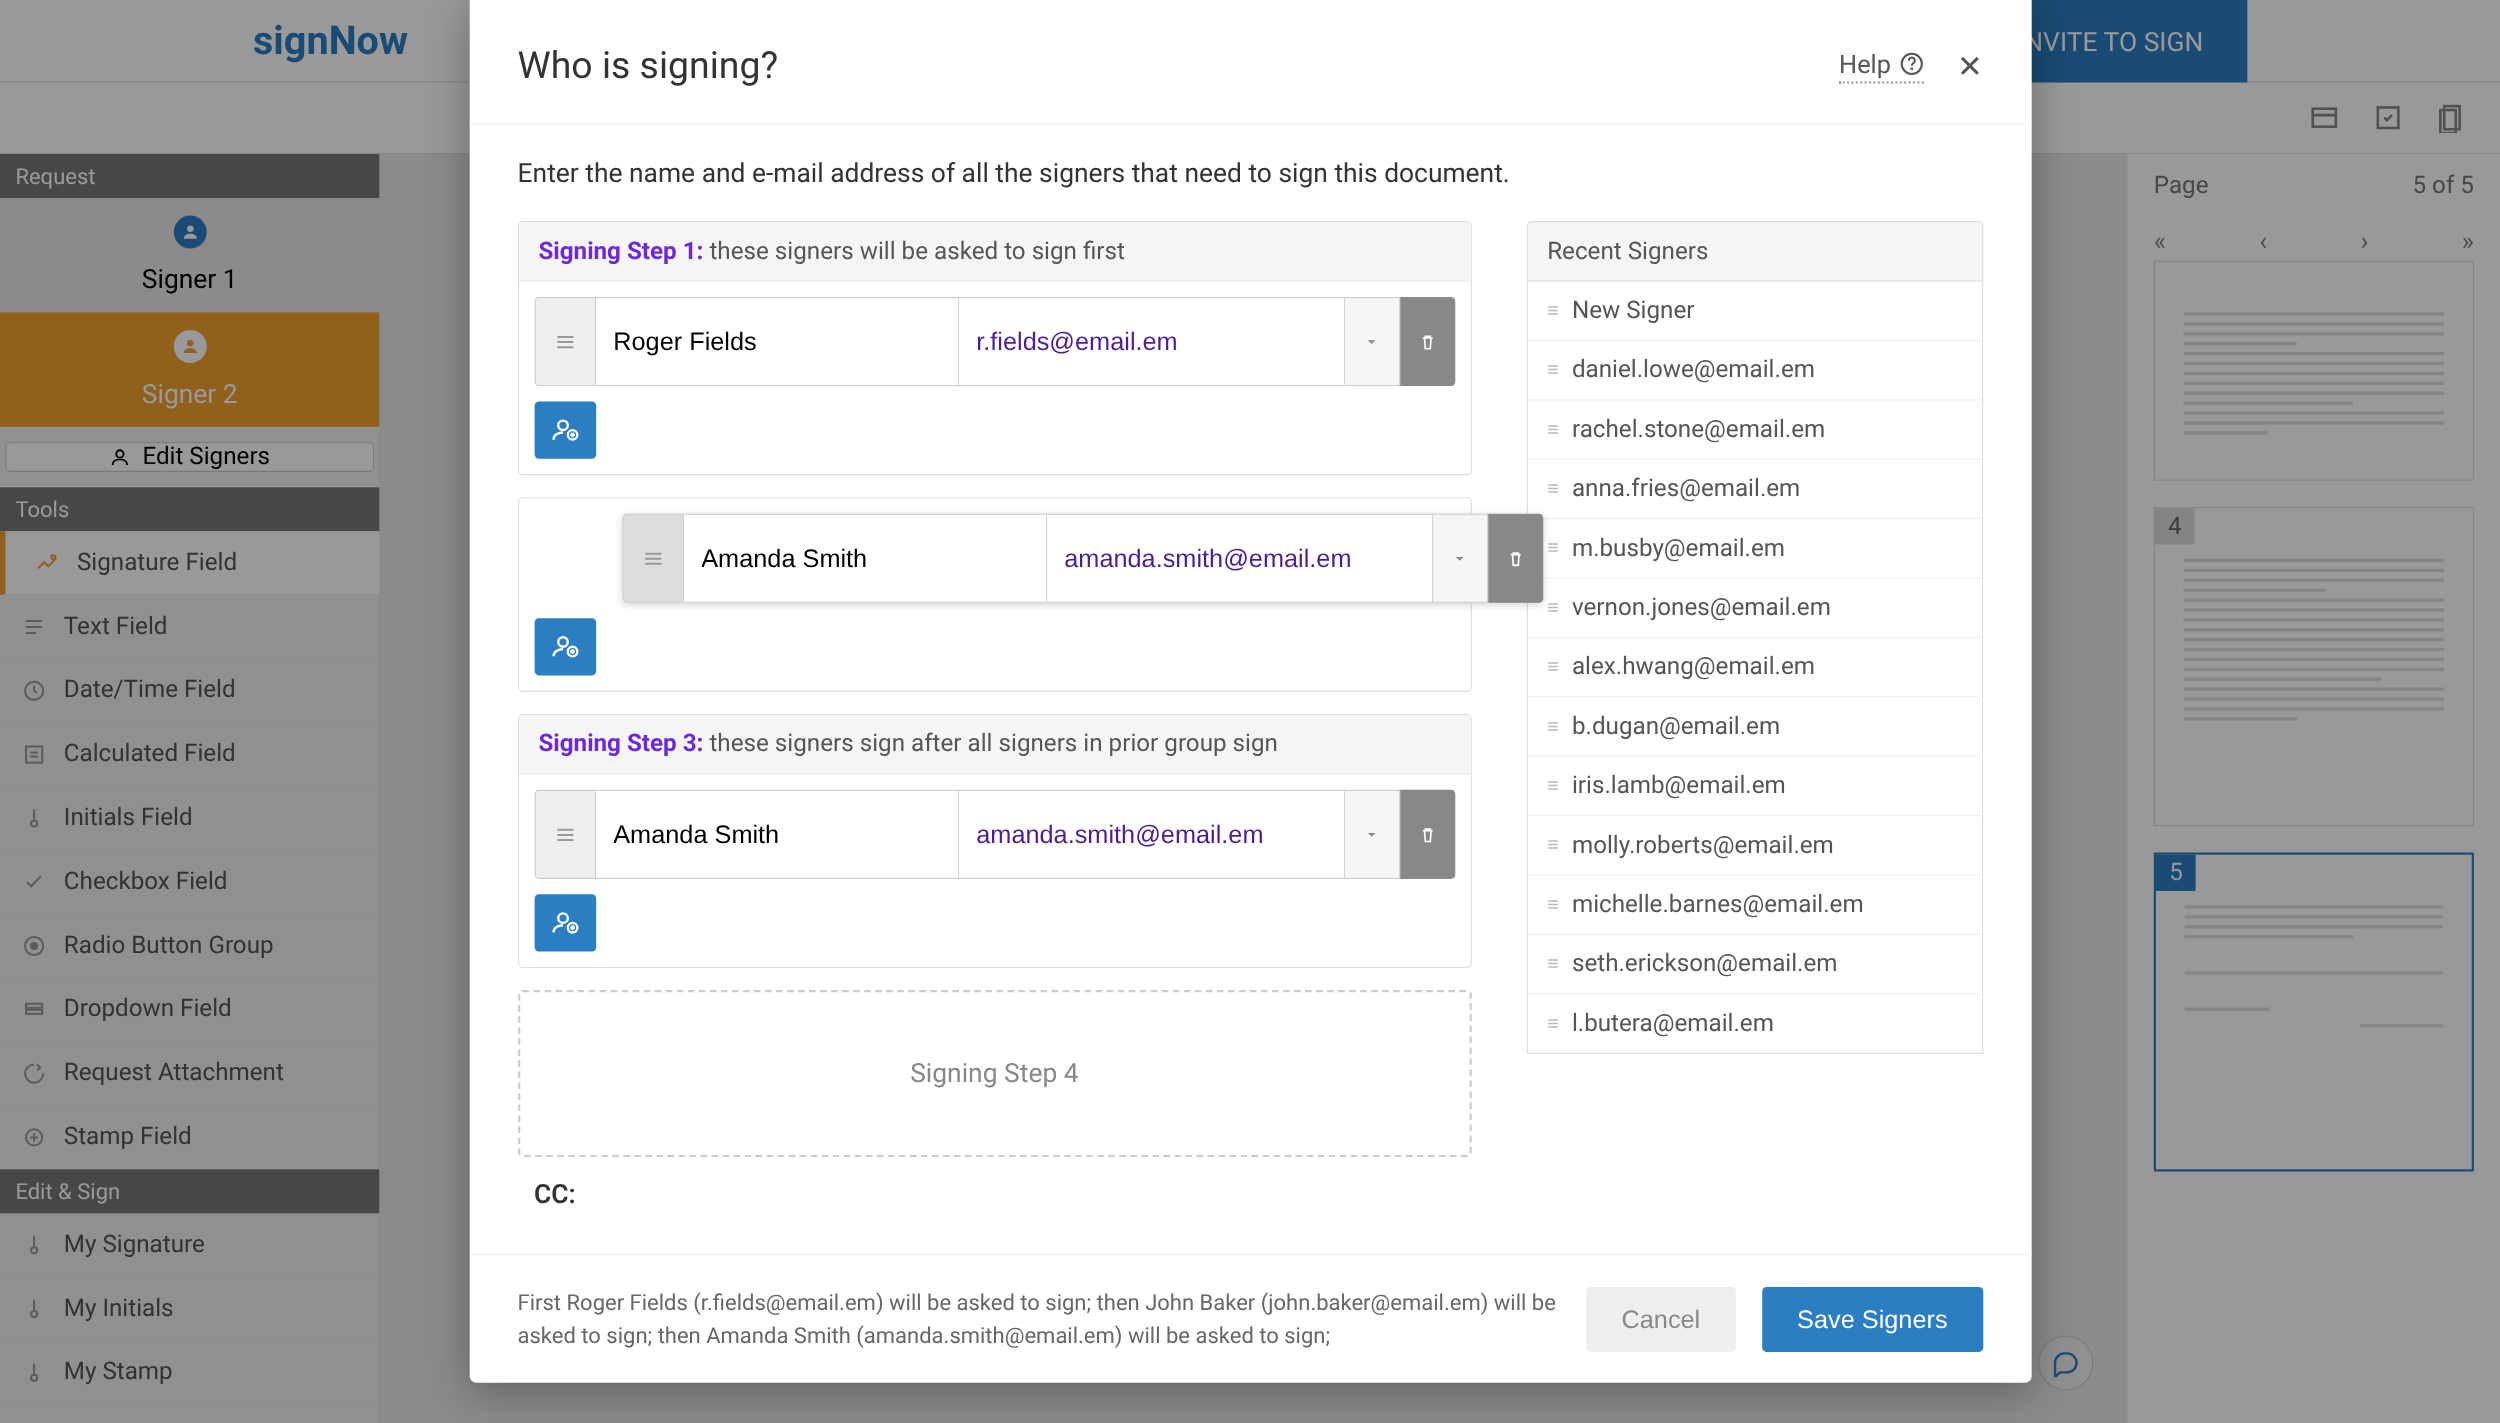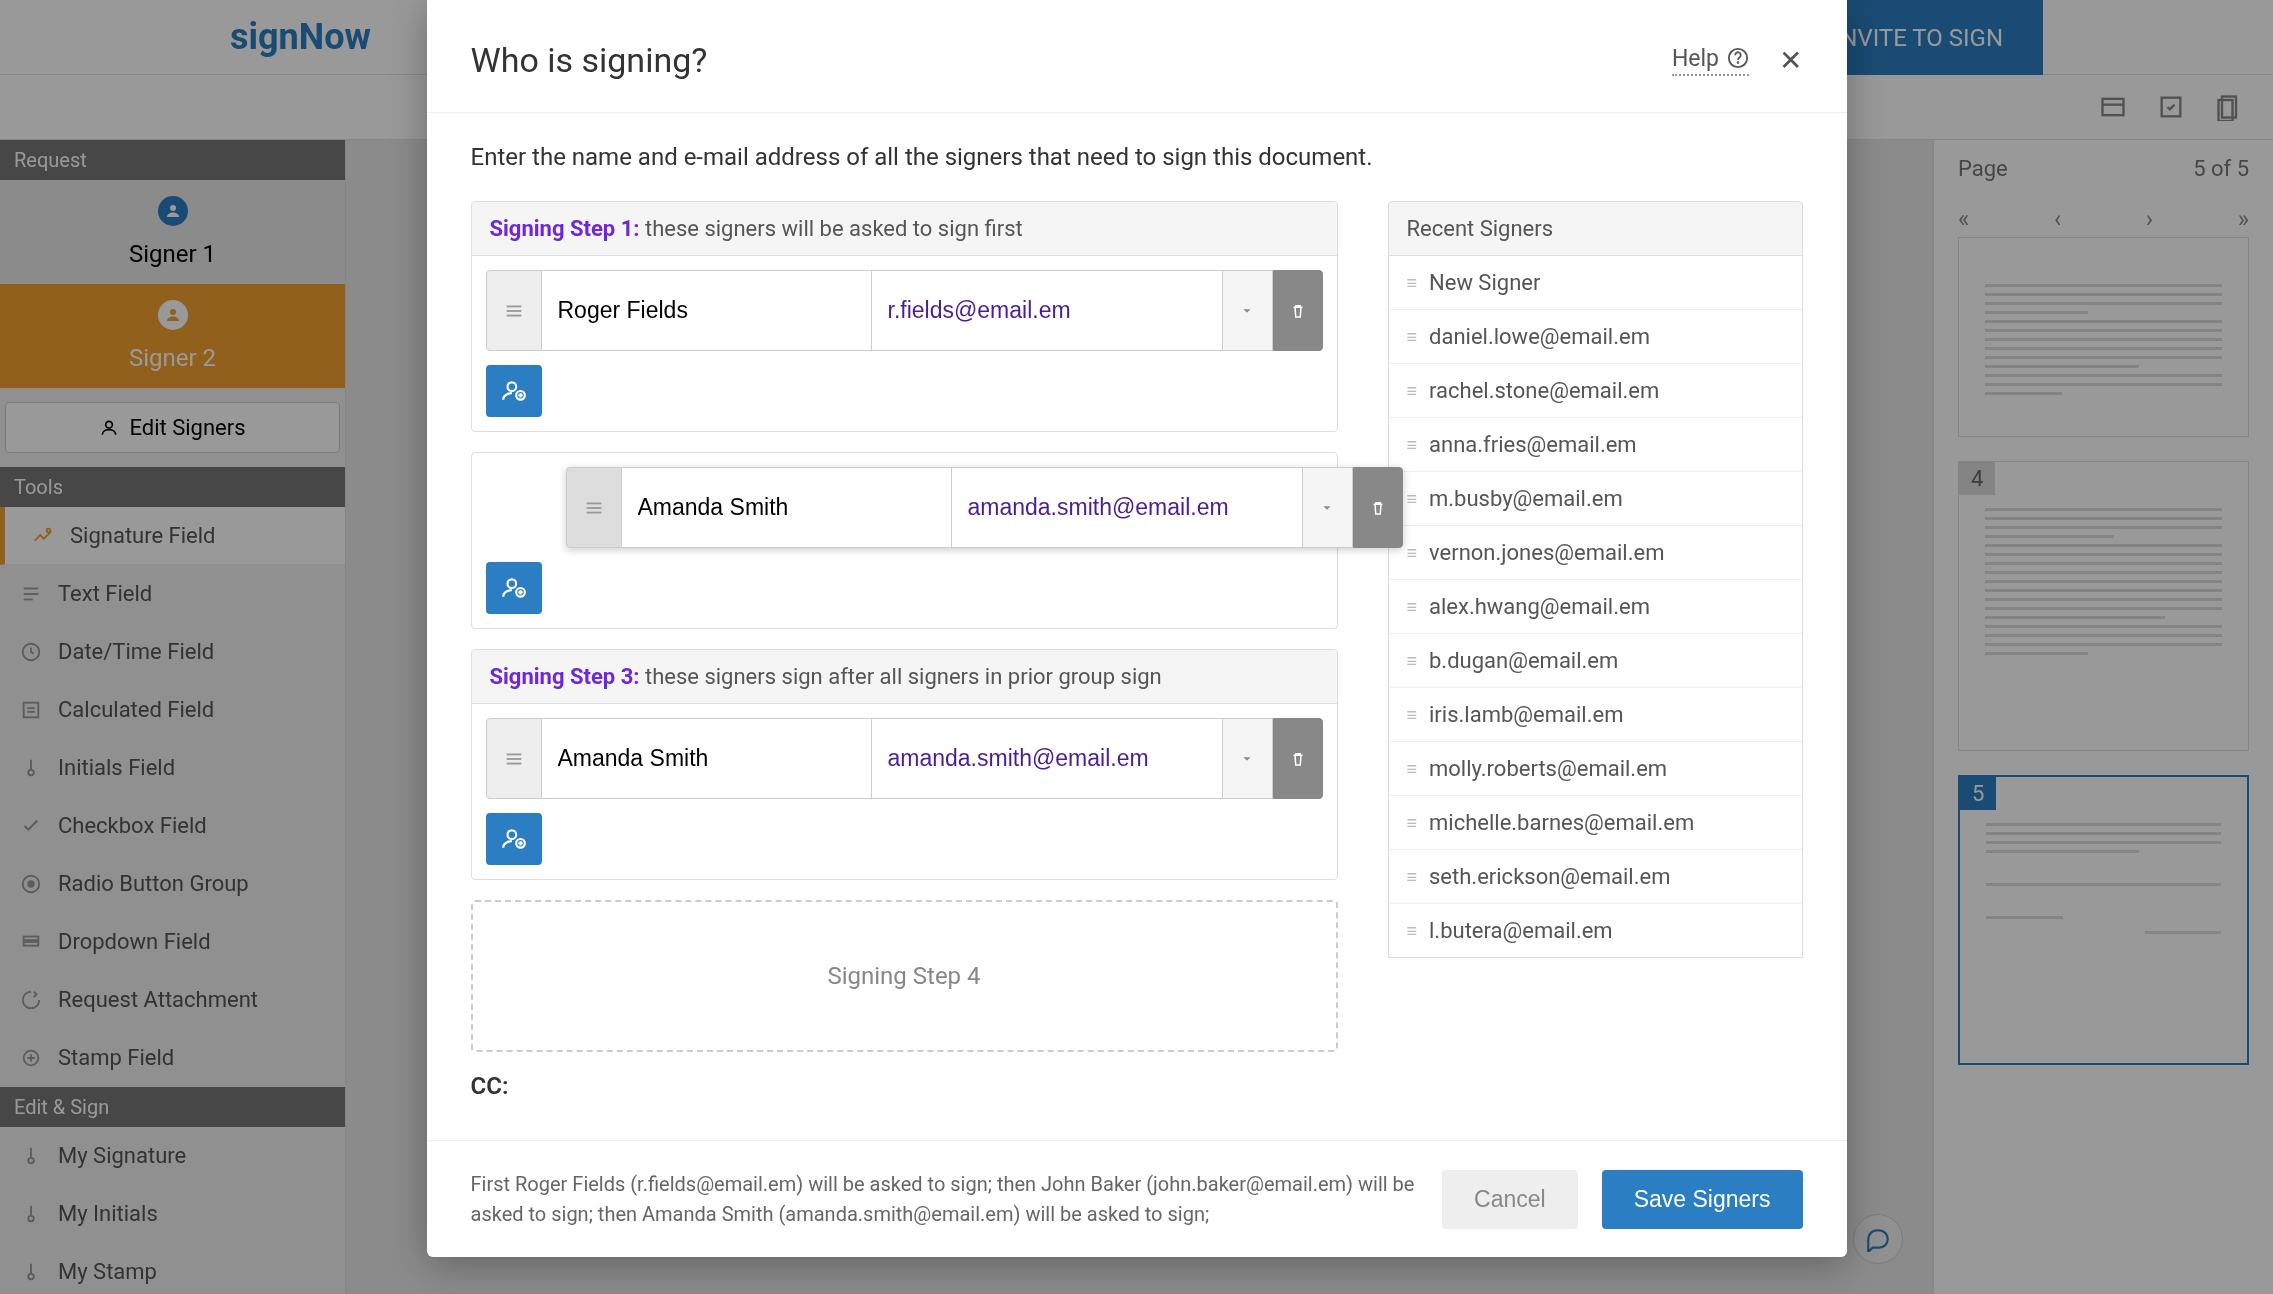--- a/index.html
+++ b/index.html
@@ -16,21 +16,21 @@
 
 .main { display: flex; height: calc(100% - 140px); }
 .sidebar { width: 346px; background: #f0f0f0; border-right: 1px solid #ddd; overflow-y: auto; }
 .sidebar-header { background: #777; color: #fff; padding: 8px 14px; font-size: 20px; }
 .signer-row { display: flex; align-items: center; padding: 16px 18px; gap: 14px; font-size: 24px; flex-direction: column; }
 .signer-row.s1 { background: #e8e8e8; }
 .signer-row.s2 { background: #f0a030; color: #fff; }
 .signer-avatar { width: 30px; height: 30px; border-radius: 50%; display: flex; align-items: center; justify-content: center; }
 .s1 .signer-avatar { background: #2b7ec1; color: #fff; }
 .s2 .signer-avatar { background: #fff; color: #f0a030; }
-.edit-signers { margin: 14px 5px; padding: 12px; border: 1px solid #ccc; background: #fff; border-radius: 4px; display: flex; align-items: center; justify-content: center; gap: 10px; font-size: 22px; }
+.edit-signers { margin: 14px 5px; border: 1px solid #ccc; background: #fff; border-radius: 4px; display: flex; align-items: center; justify-content: center; gap: 10px; font-size: 22px; }
 .tool-item { display: flex; align-items: center; padding: 16px 20px; gap: 16px; font-size: 22px; color: #555; border-bottom: 1px solid #eee; }
 .tool-item.active { border-left: 5px solid #f0a030; background: #fff; padding-left: 27px; }
 .tool-item .ticon { width: 22px; height: 22px; color: #999; }
 .tool-item.active .ticon { color: #f0a030; }
 
 .canvas { flex: 1; background: #e8e8e8; }
 
 .rightpanel { width: 340px; background: #fff; border-left: 1px solid #e0e0e0; padding: 16px 24px; }
 .page-label { color: #777; font-size: 22px; }
 .page-count { float: right; color: #777; font-size: 22px; }
@@ -70,21 +70,21 @@
 .email-input { flex: 1; border: 1px solid #ccc; border-left: none; padding: 26px 16px; font-size: 23px; color: #4c1d95; }
 .dropdown-btn { width: 50px; background: #f5f5f5; border: 1px solid #ccc; border-left: none; display: flex; align-items: center; justify-content: center; color: #888; }
 .delete-btn { width: 50px; background: #888; border: 1px solid #888; border-radius: 0 4px 4px 0; display: flex; align-items: center; justify-content: center; color: #fff; }
 .add-signer-btn { width: 56px; height: 52px; background: #2b7ec1; border-radius: 4px; display: flex; align-items: center; justify-content: center; color: #fff; }
 
 .signer-input-row.dragging { background: #f0f0f0; margin-left: 80px; margin-right: -80px; box-shadow: 0 2px 8px rgba(0,0,0,0.2); position: relative; z-index: 5; }
 .signer-input-row.dragging .drag-handle { background: #ddd; }
 
 .drop-zone { border: 2px dashed #ccc; border-radius: 4px; padding: 60px; text-align: center; color: #888; font-size: 24px; margin-bottom: 20px; }
 
-.cc-label { font-size: 24px; font-weight: 600; color: #333; margin: 10px 0; }
+.cc-label { font-size: 24px; font-weight: 600; color: #333; margin: 10px 15px; }
 
 .recent-header { background: #f5f5f5; border: 1px solid #ddd; border-radius: 4px 4px 0 0; padding: 14px 18px; font-size: 22px; color: #555; }
 .recent-list { border: 1px solid #ddd; border-top: none; }
 .recent-item { padding: 14px 18px; border-bottom: 1px solid #eee; display: flex; align-items: center; gap: 12px; font-size: 22px; color: #555; }
 .recent-item:last-child { border-bottom: none; }
 .recent-item .grip { color: #bbb; font-size: 18px; }
 
 .modal-footer { padding: 28px 44px; border-top: 1px solid #eee; display: flex; align-items: center; gap: 24px; }
 .summary { flex: 1; font-size: 20px; color: #666; line-height: 1.5; }
 .btn { padding: 16px 32px; border-radius: 4px; font-size: 23px; cursor: pointer; border: none; }

